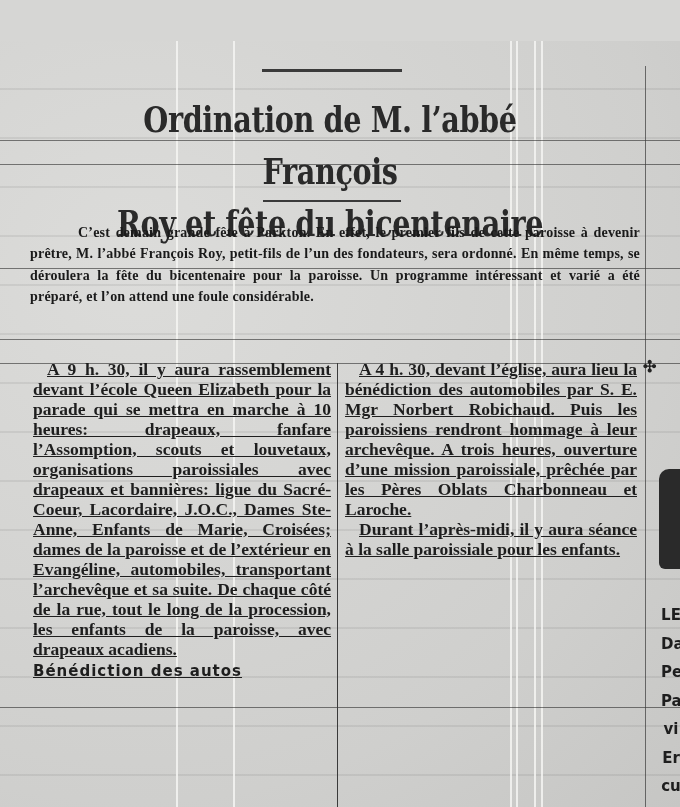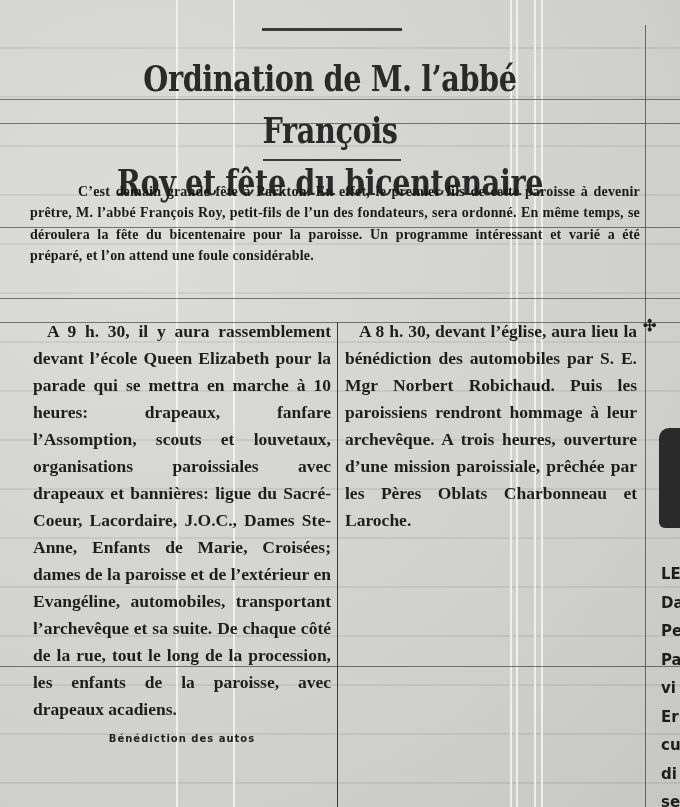--- a/index.html
+++ b/index.html
@@ -14,20 +14,21 @@
       position: relative;
       font-family: "DejaVu Serif", "Liberation Serif", serif;
       color: #1d1d1d;
     }
     .page {
       position: absolute;
       inset: 0;
       background:
         repeating-linear-gradient(180deg, rgba(0,0,0,0.0) 0px, rgba(0,0,0,0.0) 47px, rgba(60,60,60,0.18) 48px, rgba(0,0,0,0) 49px),
         radial-gradient(ellipse at 20% 30%, #dcdcda 0%, #cfcfcd 70%, #c6c6c4 100%);
+      margin-top: 41px;
     }
     
     .streak {
       position: absolute;
       top: 0;
       bottom: 0;
       width: 2px;
       background: #f4f4f2;
       opacity: 0.85;
     }
@@ -74,53 +75,54 @@
       line-height: 21.3px;
       color: #1a1a1a;
       text-align: justify;
       text-indent: 48px;
       letter-spacing: 0.2px;
     }
     .column {
       position: absolute;
       font-family: "Liberation Serif", serif;
       font-size: 17.5px;
-      line-height: 27px;
+      line-height: 20px;
       color: #1e1e1e;
       text-align: justify;
       font-weight: bold;
+      text-decoration: underline;
     }
     .column p {
       margin: 0;
       text-indent: 14px;
     }
     .col-left { left: 33px; top: 318px; width: 298px; }
     .col-right { left: 345px; top: 318px; width: 292px; }
     .subhead {
-      text-align: center;
+      text-align: left;
       font-family: "DejaVu Sans", sans-serif;
       font-weight: bold;
-      font-size: 10px;
+      font-size: 15px;
       letter-spacing: 1px;
       margin-top: 2px !important;
       text-indent: 0 !important;
     }
     .edge-col {
       position: absolute;
       left: 661px;
       top: 560px;
       width: 20px;
       font-family: "DejaVu Sans", sans-serif;
       font-weight: bold;
       font-size: 15px;
       line-height: 28.5px;
       color: #1e1e1e;
       overflow: hidden;
     }
-    .edge-col div { white-space: nowrap; }
+    .edge-col div { white-space: nowrap; text-align: center; }
     .dark-blob {
       position: absolute;
       left: 659px;
       top: 428px;
       width: 25px;
       height: 100px;
       background: #2a2a2a;
       border-radius: 10px 0 0 6px;
     }
     .asterisk {
@@ -164,21 +166,22 @@
   </h1>
 
   <div class="lead">C’est demain grande fête à Parkton. En effet, le premier fils de cette paroisse à devenir prêtre, M. l’abbé François Roy, petit-fils de l’un des fondateurs, sera ordonné. En même temps, se déroulera la fête du bicentenaire pour la paroisse. Un programme intéressant et varié a été préparé, et l’on attend une foule considérable.</div>
 
   <div class="column col-left">
     <p>A 9 h. 30, il y aura rassemblement devant l’école Queen Elizabeth pour la parade qui se mettra en marche à 10 heures: drapeaux, fanfare l’Assomption, scouts et louvetaux, organisations paroissiales avec drapeaux et bannières: ligue du Sacré-Coeur, Lacordaire, J.O.C., Dames Ste-Anne, Enfants de Marie, Croisées; dames de la paroisse et de l’extérieur en Evangéline, automobiles, transportant l’archevêque et sa suite. De chaque côté de la rue, tout le long de la procession, les enfants de la paroisse, avec drapeaux acadiens.</p>
     <p class="subhead">Bénédiction des autos</p>
   </div>
 
   <div class="column col-right">
-    <p>A 8 h. 30, devant l’église, aura lieu la bénédiction des automobiles par S. E. Mgr Norbert Robichaud. Puis les paroissiens rendront hommage à leur archevêque. A trois heures, ouverture d’une mission paroissiale, prêchée par les Pères Oblats Charbonneau et Laroche.</p>
+    <p>A 4 h. 30, devant l’église, aura lieu la bénédiction des automobiles par S. E. Mgr Norbert Robichaud. Puis les paroissiens rendront hommage à leur archevêque. A trois heures, ouverture d’une mission paroissiale, prêchée par les Pères Oblats Charbonneau et Laroche.</p>
+    <p>Durant l’après-midi, il y aura séance à la salle paroissiale pour les enfants.</p>
   </div>
 
   <div class="asterisk">✣</div>
   <div class="dark-blob"></div>
 
   <div class="edge-col">
     <div>LE</div>
     <div>Da</div>
     <div>Pe</div>
     <div>Pa</div>

